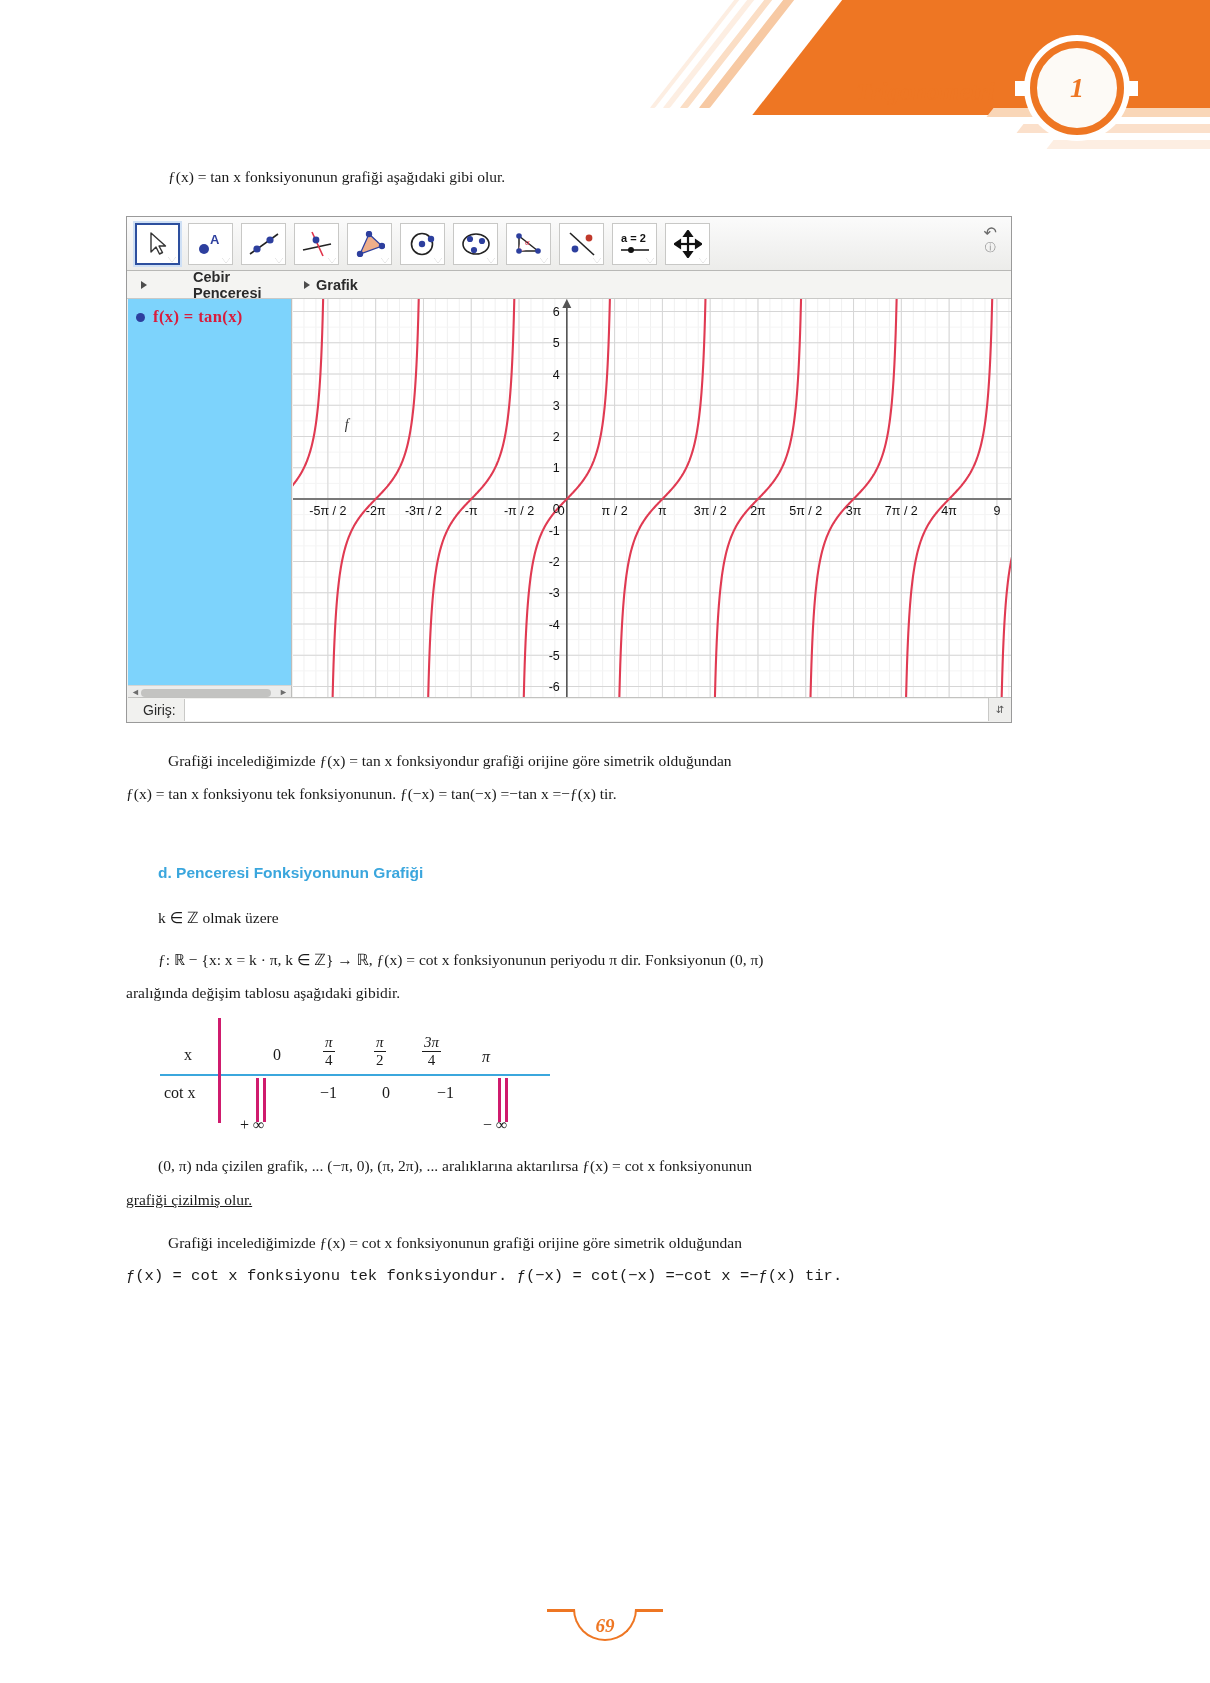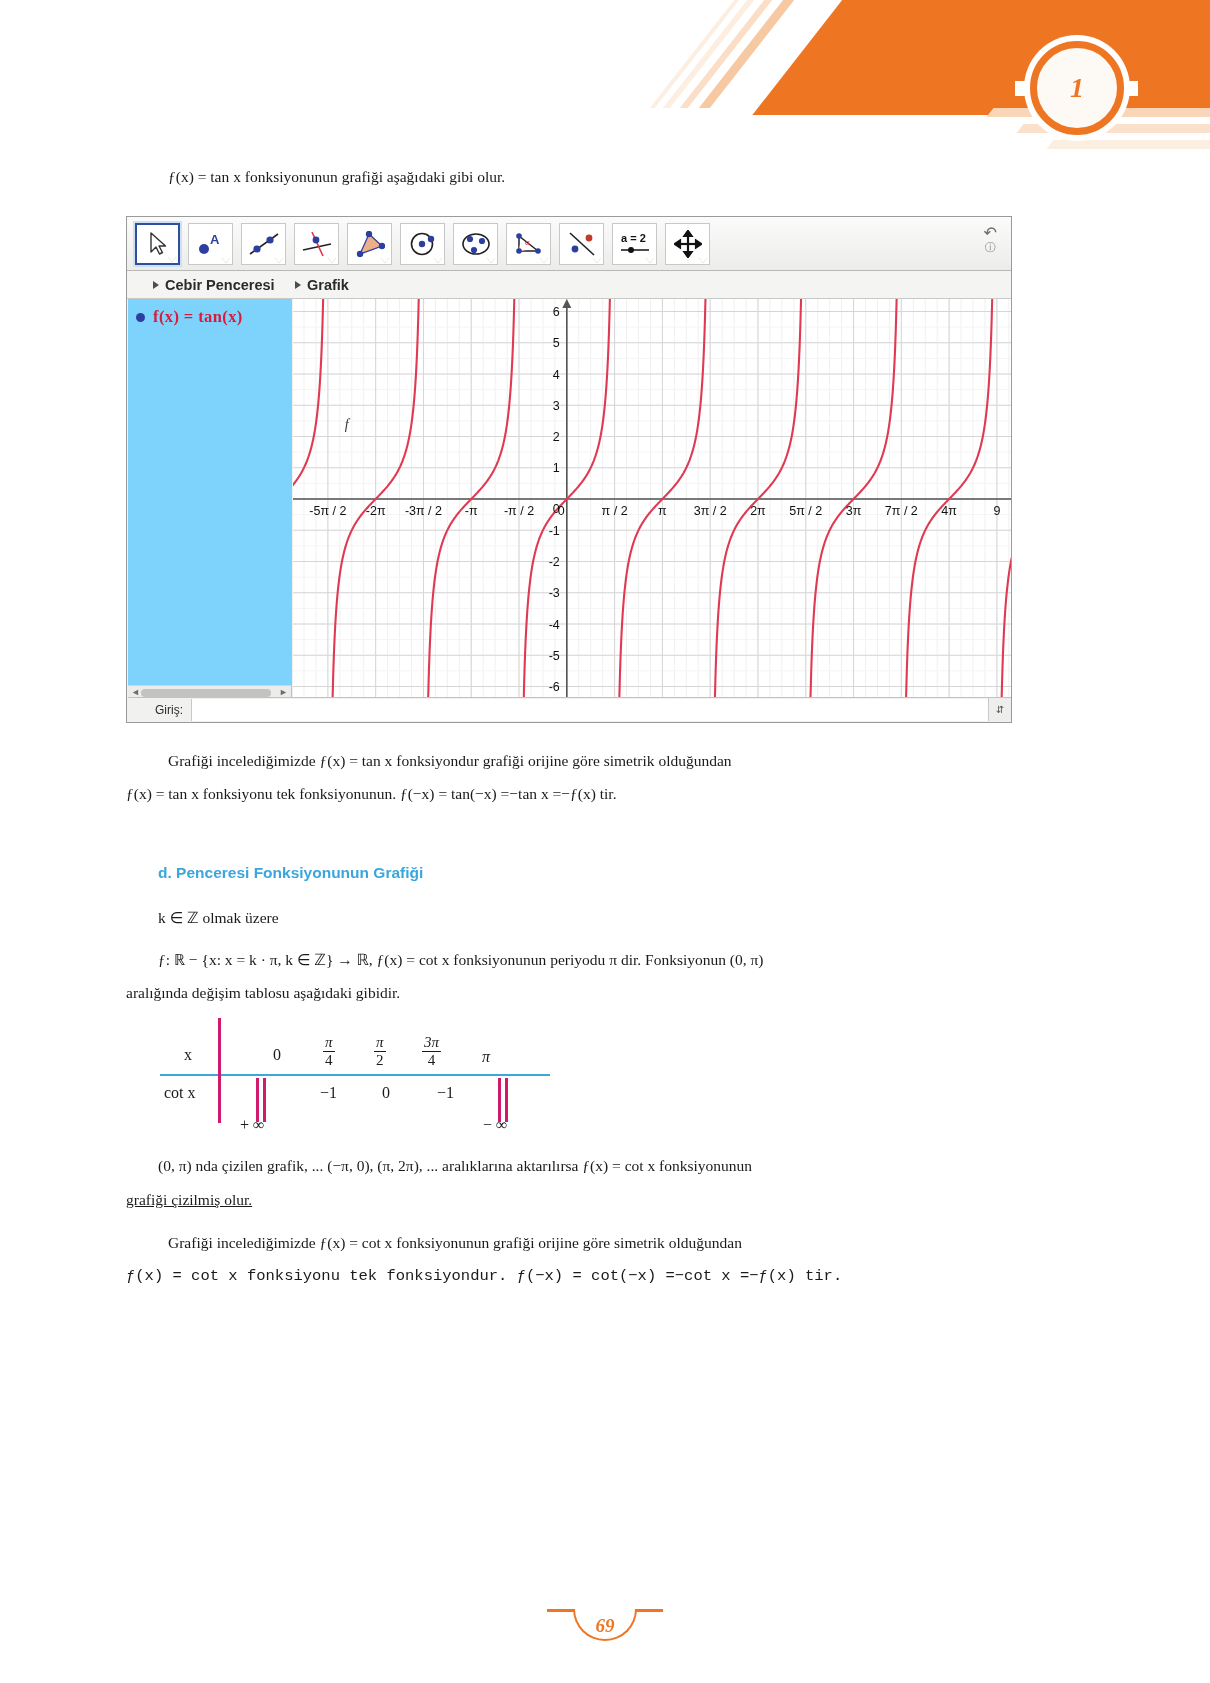--- a/index.html
+++ b/index.html
@@ -212,22 +212,22 @@
     padding-left: 6px;
   }
   .gg-panel-tab .tri {
     display: inline-block;
     width: 0; height: 0;
     border-top: 4.5px solid transparent;
     border-bottom: 4.5px solid transparent;
     border-left: 6px solid #4d4d4d;
     margin-right: 6px;
   }
-  .tab-algebra { left: 20px; width: 166px; border-right: 1px solid #6d28d9; }
-  .tab-graph   { left: 162px; width: 712px; }
+  .tab-algebra { left: 8px; width: 166px; border-right: 1px solid #6d28d9; gap: 40px; }
+  .tab-graph   { left: 171px; width: 712px; }
 
   
   .gg-algebra {
     position: absolute;
     left: 1px;
     top: 82px;
     width: 164px;
     height: 386px;
     background: #7dd3fc;
     border-right: 1px solid #bdbdbb;
@@ -303,23 +303,23 @@
     bottom: 1px;
     width: 883px;
     height: 24px;
     background: #f1f1ef;
     border-top: 1px solid #c2c2c0;
     box-sizing: border-box;
     display: flex;
     align-items: center;
   }
   .gg-input .lbl {
-    font-size: 12px;
+    font-size: 14px;
     color: #2b2b2b;
-    padding-left: 27px;
+    padding-left: 15px;
     padding-right: 8px;
   }
   .gg-input .field {
     flex: 1;
     height: 22px;
     background: #ffffff;
     border-left: 1px solid #c9c9c7;
   }
   .gg-input .spin {
     width: 22px;

